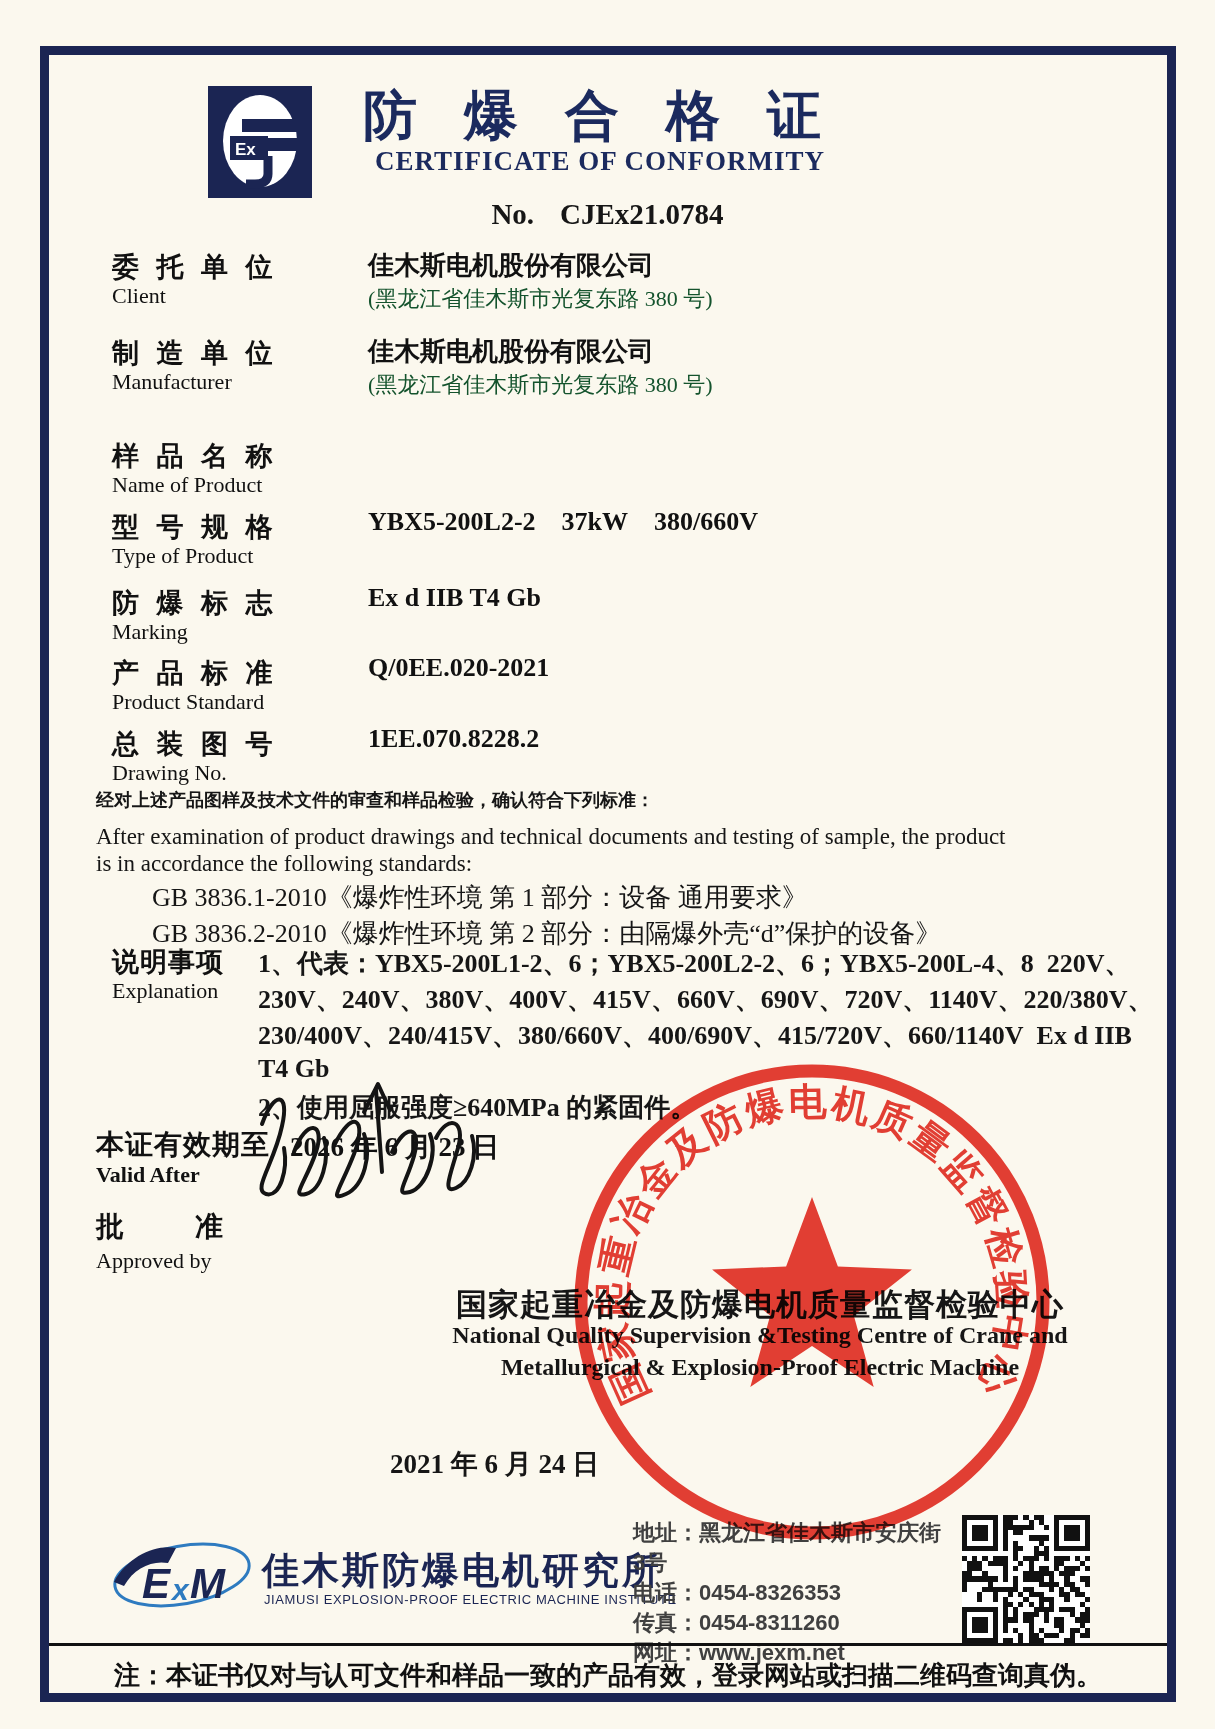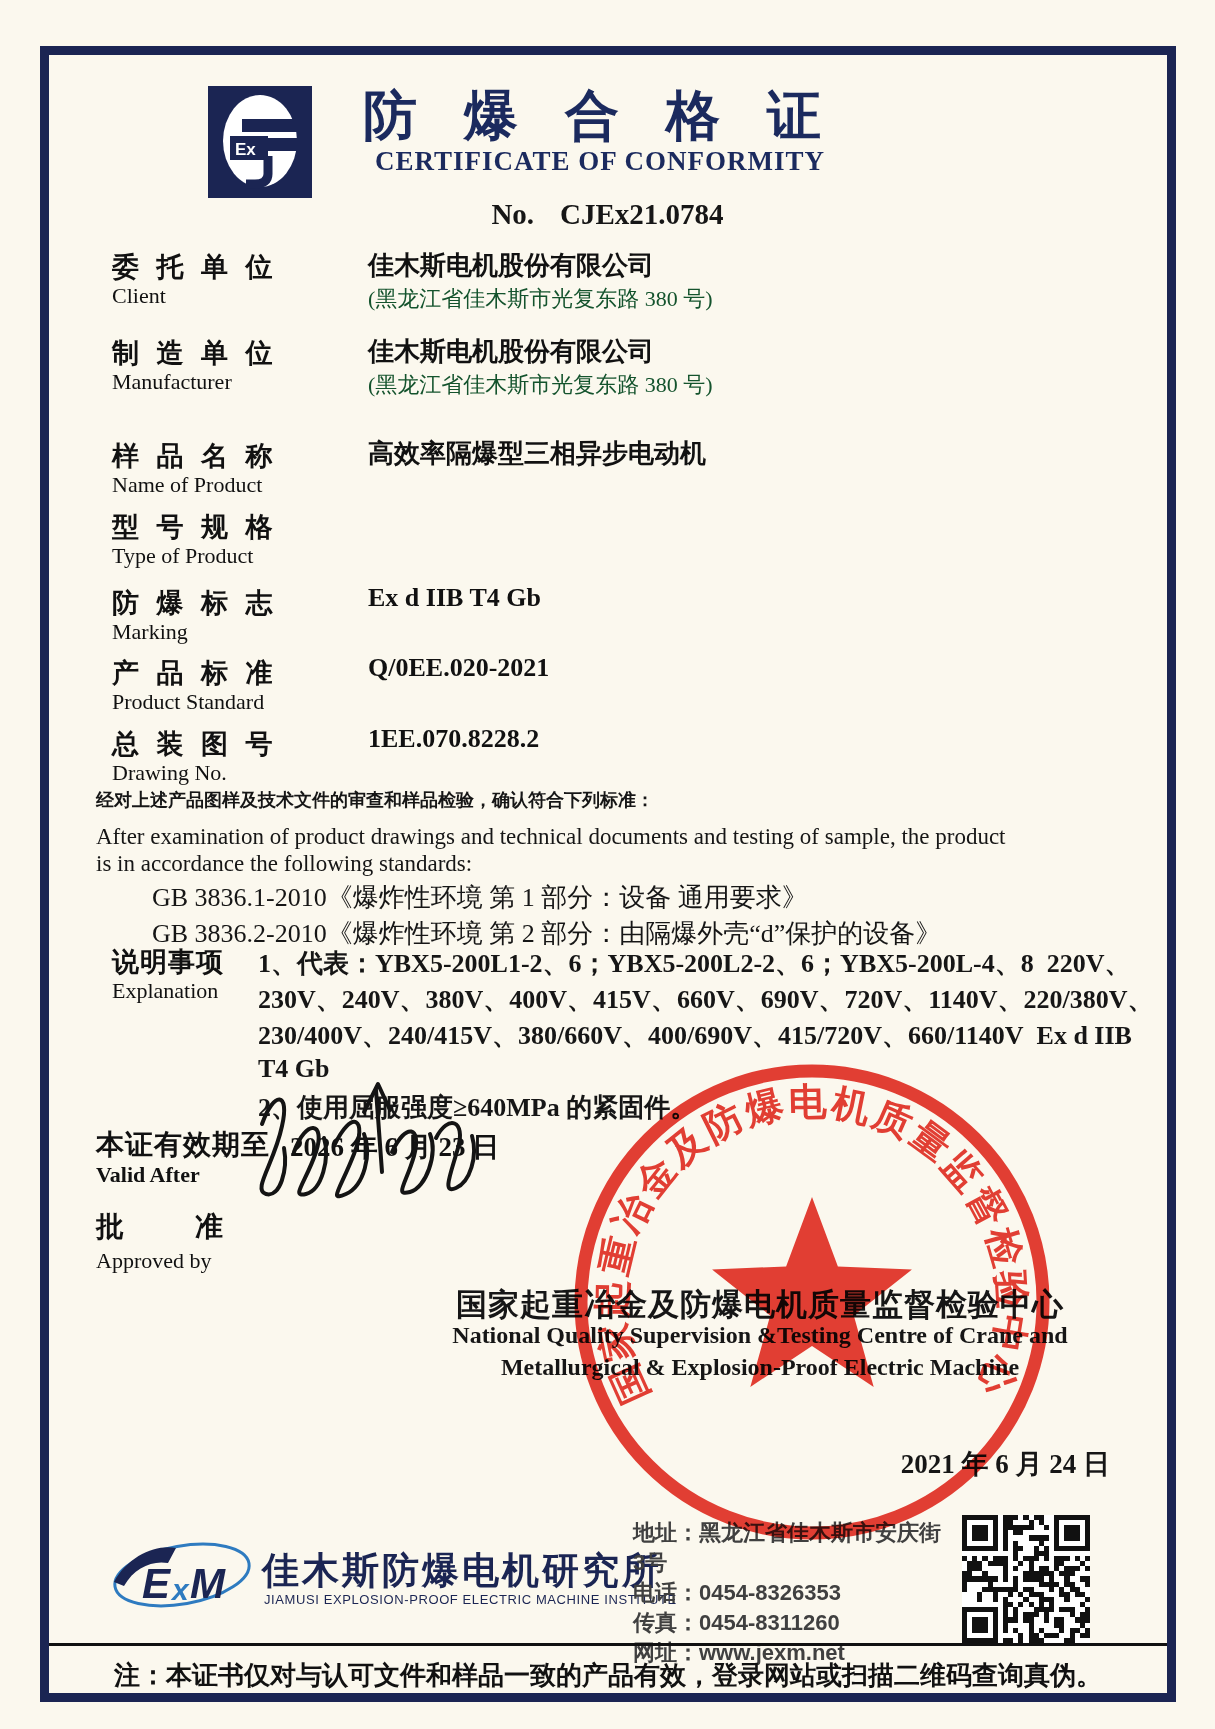--- a/index.html
+++ b/index.html
@@ -18,21 +18,21 @@
   .title-en{font-family:"Liberation Serif","DejaVu Serif",serif;font-weight:bold;
             font-size:27px;color:#1b2a5e;letter-spacing:1px;text-align:center;}
   .certno{font-size:29px;font-weight:600;text-align:center;}
   .stmt-cn{font-family:"Liberation Sans","DejaVu Sans",sans-serif;font-weight:bold;font-size:18px;}
   .stmt-en{font-size:23px;}
   .std{font-size:26px;font-weight:500;}
   .expl{font-size:26px;font-weight:600;}
   .issuer-cn{font-family:"Liberation Sans","DejaVu Sans",sans-serif;font-weight:bold;
              font-size:31px;text-align:center;letter-spacing:1px;}
   .issuer-en{font-weight:bold;font-size:24px;text-align:center;}
-  .issuer-date{font-size:27px;font-weight:600;text-align:right;}
+  .issuer-date{font-size:27px;font-weight:600;text-align:left;}
   .inst-cn{font-family:"Liberation Sans","DejaVu Sans",sans-serif;font-weight:bold;
            font-size:37px;color:#1b2553;letter-spacing:3px;}
   .inst-en{font-family:"Liberation Sans","DejaVu Sans",sans-serif;font-size:13px;
            color:#1b2553;letter-spacing:0.6px;}
   .contact-line{font-family:"Liberation Sans","DejaVu Sans",sans-serif;font-size:22px;
                 font-weight:bold;color:#404040;line-height:30px;margin-left:33px;}
   .contact-line .cv{font-weight:bold;}
   .bottom-note{font-family:"Liberation Sans","DejaVu Sans",sans-serif;font-weight:bold;
                font-size:26px;text-align:center;color:#111;}
   .rule{position:absolute;background:#111;}
@@ -67,24 +67,24 @@
   <div class="abs val" style="left:368px;top:248px;">佳木斯电机股份有限公司</div>
   <div class="abs note" style="left:368px;top:284px;">(黑龙江省佳木斯市光复东路 380 号)</div>
 
   <div class="abs cn-label" style="left:112px;top:335px;">制 造 单 位</div>
   <div class="abs en-label" style="left:112px;top:369px;">Manufacturer</div>
   <div class="abs val" style="left:368px;top:334px;">佳木斯电机股份有限公司</div>
   <div class="abs note" style="left:368px;top:370px;">(黑龙江省佳木斯市光复东路 380 号)</div>
 
   <div class="abs cn-label" style="left:112px;top:438px;">样 品 名 称</div>
   <div class="abs en-label" style="left:112px;top:472px;">Name of Product</div>
-  <div class="abs val" style="left:368px;top:436px;">高效率隔爆型三相异步电动机</div>
 
   <div class="abs cn-label" style="left:112px;top:509px;">型 号 规 格</div>
   <div class="abs en-label" style="left:112px;top:543px;">Type of Product</div>
+  <div class="abs val" style="left:368px;top:507px;">YBX5-200L2-2 37kW 380/660V</div>
 
   <div class="abs cn-label" style="left:112px;top:585px;">防 爆 标 志</div>
   <div class="abs en-label" style="left:112px;top:619px;">Marking</div>
   <div class="abs val" style="left:368px;top:583px;">Ex d IIB T4 Gb</div>
 
   <div class="abs cn-label" style="left:112px;top:655px;">产 品 标 准</div>
   <div class="abs en-label" style="left:112px;top:689px;">Product Standard</div>
   <div class="abs val" style="left:368px;top:653px;">Q/0EE.020-2021</div>
 
   <div class="abs cn-label" style="left:112px;top:726px;">总 装 图 号</div>

